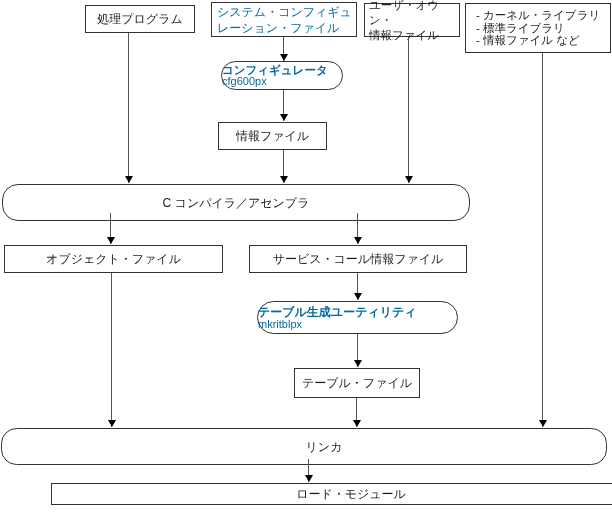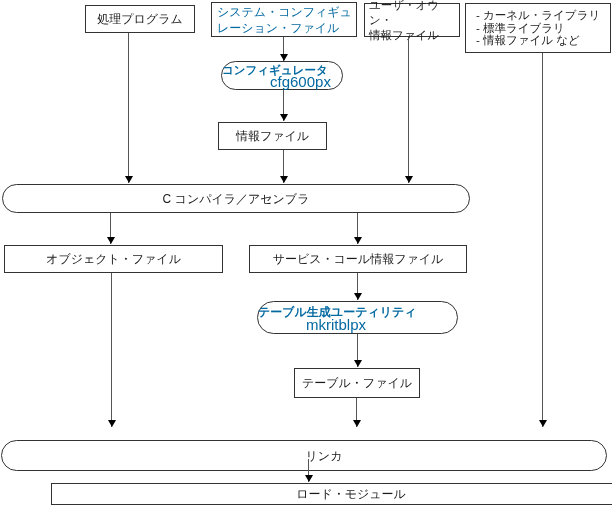--- a/index.html
+++ b/index.html
@@ -8,21 +8,21 @@
     font-family:"Liberation Sans","DejaVu Sans",sans-serif;color:#1a1a1a;
   }
   .node{position:absolute;box-sizing:border-box;background:#fff;border:1px solid #333;}
   .box{display:flex;align-items:center;justify-content:center;text-align:center;}
   .pill{border-radius:16px;border-width:1.5px;display:flex;align-items:center;justify-content:center;}
   .stack{display:flex;flex-direction:column;justify-content:center;align-items:flex-start;}
   .stackc{display:flex;flex-direction:column;justify-content:center;align-items:flex-start;}
   .t12{font-size:12px;line-height:14px;}
   .t11{font-size:11.5px;line-height:12.5px;}
   .blue{color:#0369a1;}
-  .cmd{font-size:15px;line-height:11px;margin-left:48px;}
+  .cmd{font-size:11px;line-height:11px;}
   .arrow{position:absolute;width:1px;background:#555;}
   .arrow::after{
     content:"";position:absolute;left:-3.5px;bottom:0;width:0;height:0;
     border-left:4px solid transparent;border-right:4px solid transparent;border-top:7px solid #000;
   }
   .libtitle{padding-left:6px;}
   .libitem{padding-left:10px;}
 </style>
 </head>
 <body>
@@ -51,42 +51,42 @@
 
   <div class="node pill stackc" style="left:221px;top:61px;width:122px;height:29px;border-radius:14.5px;">
     <span class="blue t11" style="font-weight:bold;">コンフィギュレータ</span>
     <span class="blue cmd">cfg600px</span>
   </div>
 
   <div class="node box t12" style="left:218px;top:122px;width:109px;height:28px;">
     <span>情報ファイル</span>
   </div>
 
-  <div class="node pill t12" style="left:2px;top:184px;width:468px;height:29px;">
+  <div class="node pill t12" style="left:2px;top:184px;width:468px;height:37px;">
     <span>C コンパイラ／アセンブラ</span>
   </div>
 
   <div class="node box t12" style="left:4px;top:245px;width:219px;height:28px;">
     <span>オブジェクト・ファイル</span>
   </div>
 
   <div class="node box t12" style="left:249px;top:245px;width:218px;height:28px;">
     <span>サービス・コール情報ファイル</span>
   </div>
 
   <div class="node pill stackc" style="left:257px;top:301px;width:201px;height:33px;border-radius:16.5px;">
     <span class="blue t12" style="font-weight:bold;">テーブル生成ユーティリティ</span>
     <span class="blue cmd">mkritblpx</span>
   </div>
 
   <div class="node box t12" style="left:294px;top:368px;width:126px;height:30px;">
     <span>テーブル・ファイル</span>
   </div>
 
-  <div class="node pill t12" style="left:1px;top:440px;width:606px;height:31px;border-radius:15.5px;padding-left:40px;">
+  <div class="node pill t12" style="left:1px;top:428px;width:606px;height:37px;border-radius:15.5px;padding-left:40px;">
     <span>リンカ</span>
   </div>
 
   <div class="node box t12" style="left:7px;top:483px;width:600px;height:22px;margin-left:44px;">
     <span>ロード・モジュール</span>
   </div>
 
   <div class="arrow" style="left:128px;top:33px;height:150px;"></div>
   <div class="arrow" style="left:283px;top:37px;height:24px;"></div>
   <div class="arrow" style="left:283px;top:90px;height:31px;"></div>

